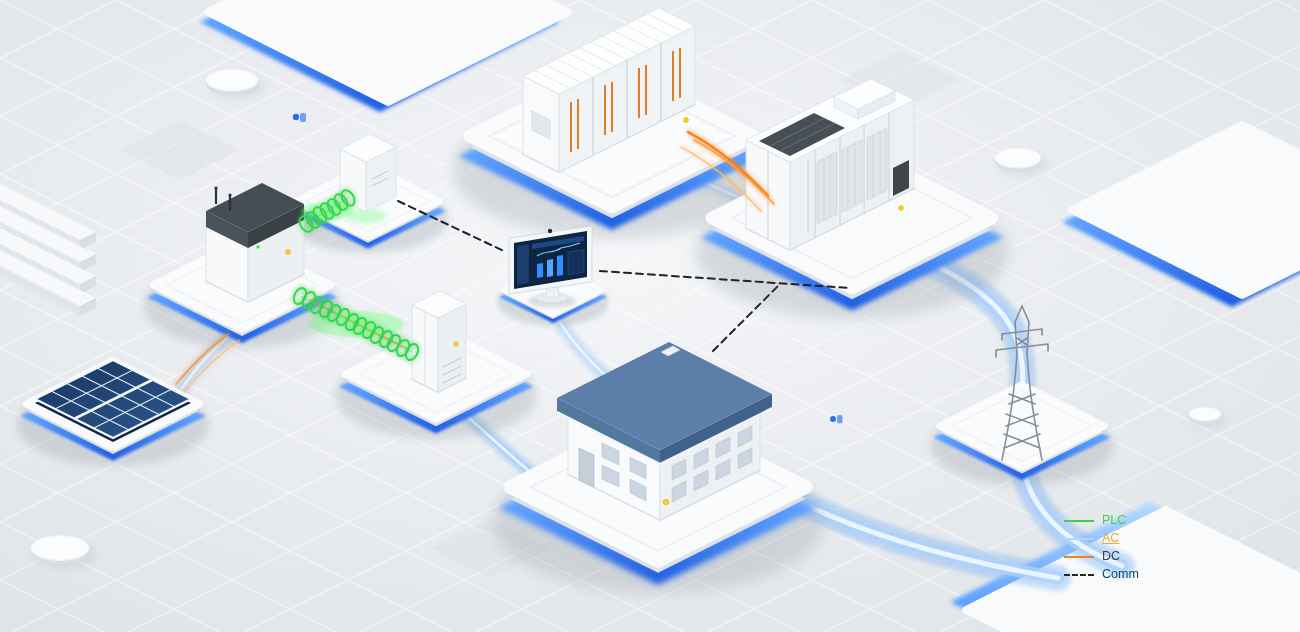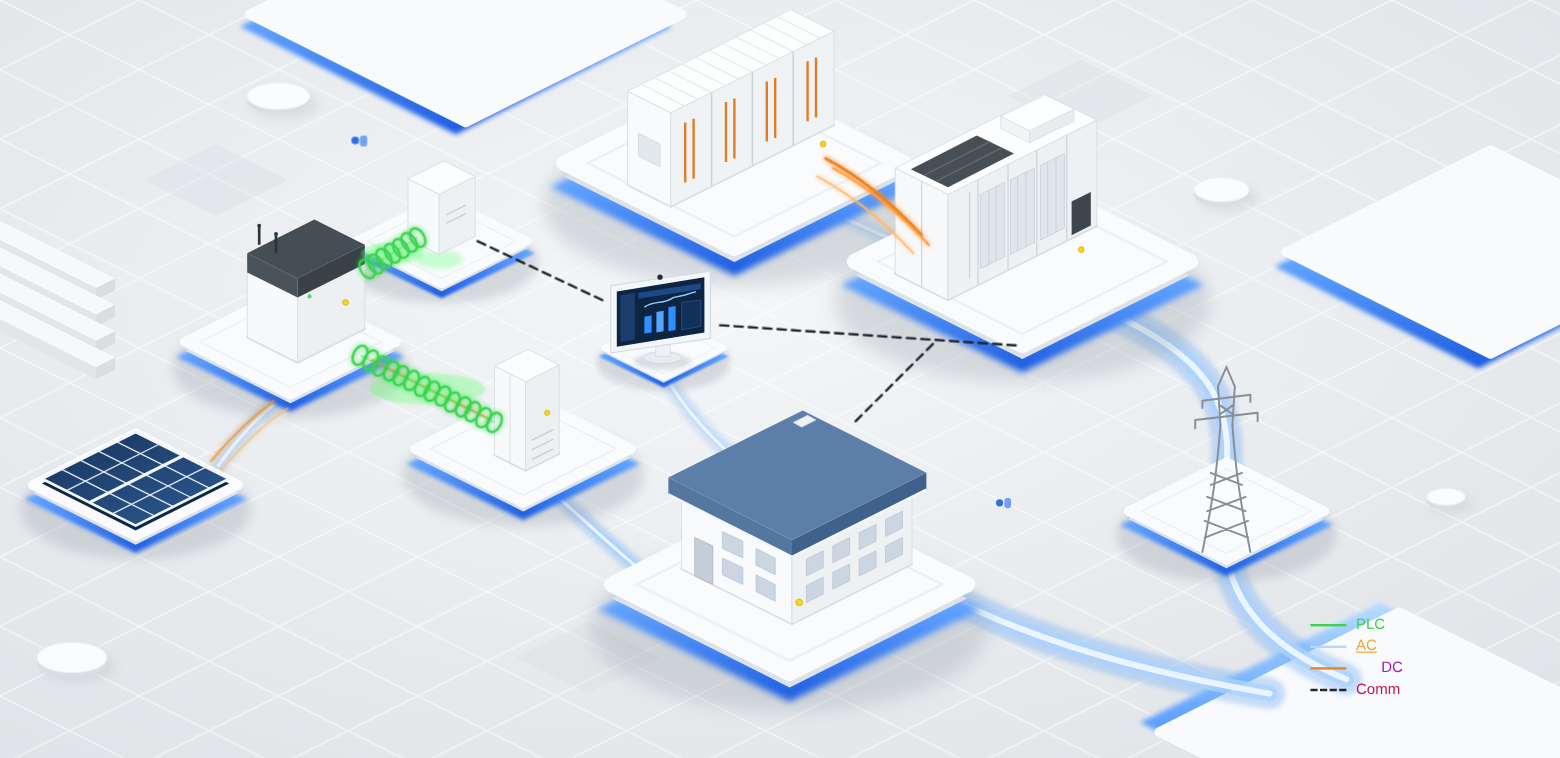--- a/index.html
+++ b/index.html
@@ -12,21 +12,21 @@
   .rb-c{fill:none;stroke:#eef7ff;stroke-width:5;opacity:.95;stroke-linecap:round;}
   .thin .rb-o{stroke-width:14;}
   .thin .rb-m{stroke-width:7;}
   .thin .rb-c{stroke-width:2.6;}
   .faint{opacity:.65;}
   .face{stroke:#d9dee3;stroke-width:.8;}
   .win{fill:#ccd6e2;stroke:#b7c2ce;stroke-width:.6;}
   .gnd{fill:none;stroke:#b9c0c7;stroke-width:2;opacity:.5;stroke-linecap:round;}
   .ydot{fill:#ffd21e;stroke:#d9a800;stroke-width:.6;}
   
-  .legend{position:absolute;left:1092px;top:513px;display:flex;flex-direction:column;gap:3px;
+  .legend{position:absolute;left:1064px;top:513px;display:flex;flex-direction:column;gap:3px;
           font-size:12.5px;line-height:15px;color:#333;}
   .legend-row{display:flex;align-items:center;height:15px;}
   .legend-swatch{display:inline-block;width:30px;height:0;border-top:2px solid #999;margin-right:8px;}
 </style>
 </head>
 <body>
 
 <div class="stage">
 <svg width="1300" height="632" viewBox="0 0 1300 632">
   <defs>
@@ -399,20 +399,20 @@
   <div class="legend-row">
     <span class="legend-swatch" style="border-top-color: rgb(62, 209, 77); border-top-style: solid;"></span>
     <span class="legend-label" style="color: rgb(62, 209, 77);">PLC</span>
   </div>
   <div class="legend-row">
     <span class="legend-swatch" style="border-top-color: rgb(185, 214, 248); border-top-style: solid;"></span>
     <span class="legend-label" style="color: rgb(240, 164, 60); text-decoration: underline;">AC</span>
   </div>
   <div class="legend-row">
     <span class="legend-swatch" style="border-top-color: rgb(240, 132, 28); border-top-style: solid;"></span>
-    <span class="legend-label" style="color: #a21caf; margin-left: 21px;">DC</span>
+    <span class="legend-label" style="color: #404040;">DC</span>
   </div>
   <div class="legend-row">
     <span class="legend-swatch" style="border-top-color: rgb(36, 40, 45); border-top-style: dashed;"></span>
-    <span class="legend-label" style="color: #be185d;">Comm</span>
+    <span class="legend-label" style="color: #0c4a6e;">Comm</span>
   </div>
 </div>
 </div>
 
 </body></html>

